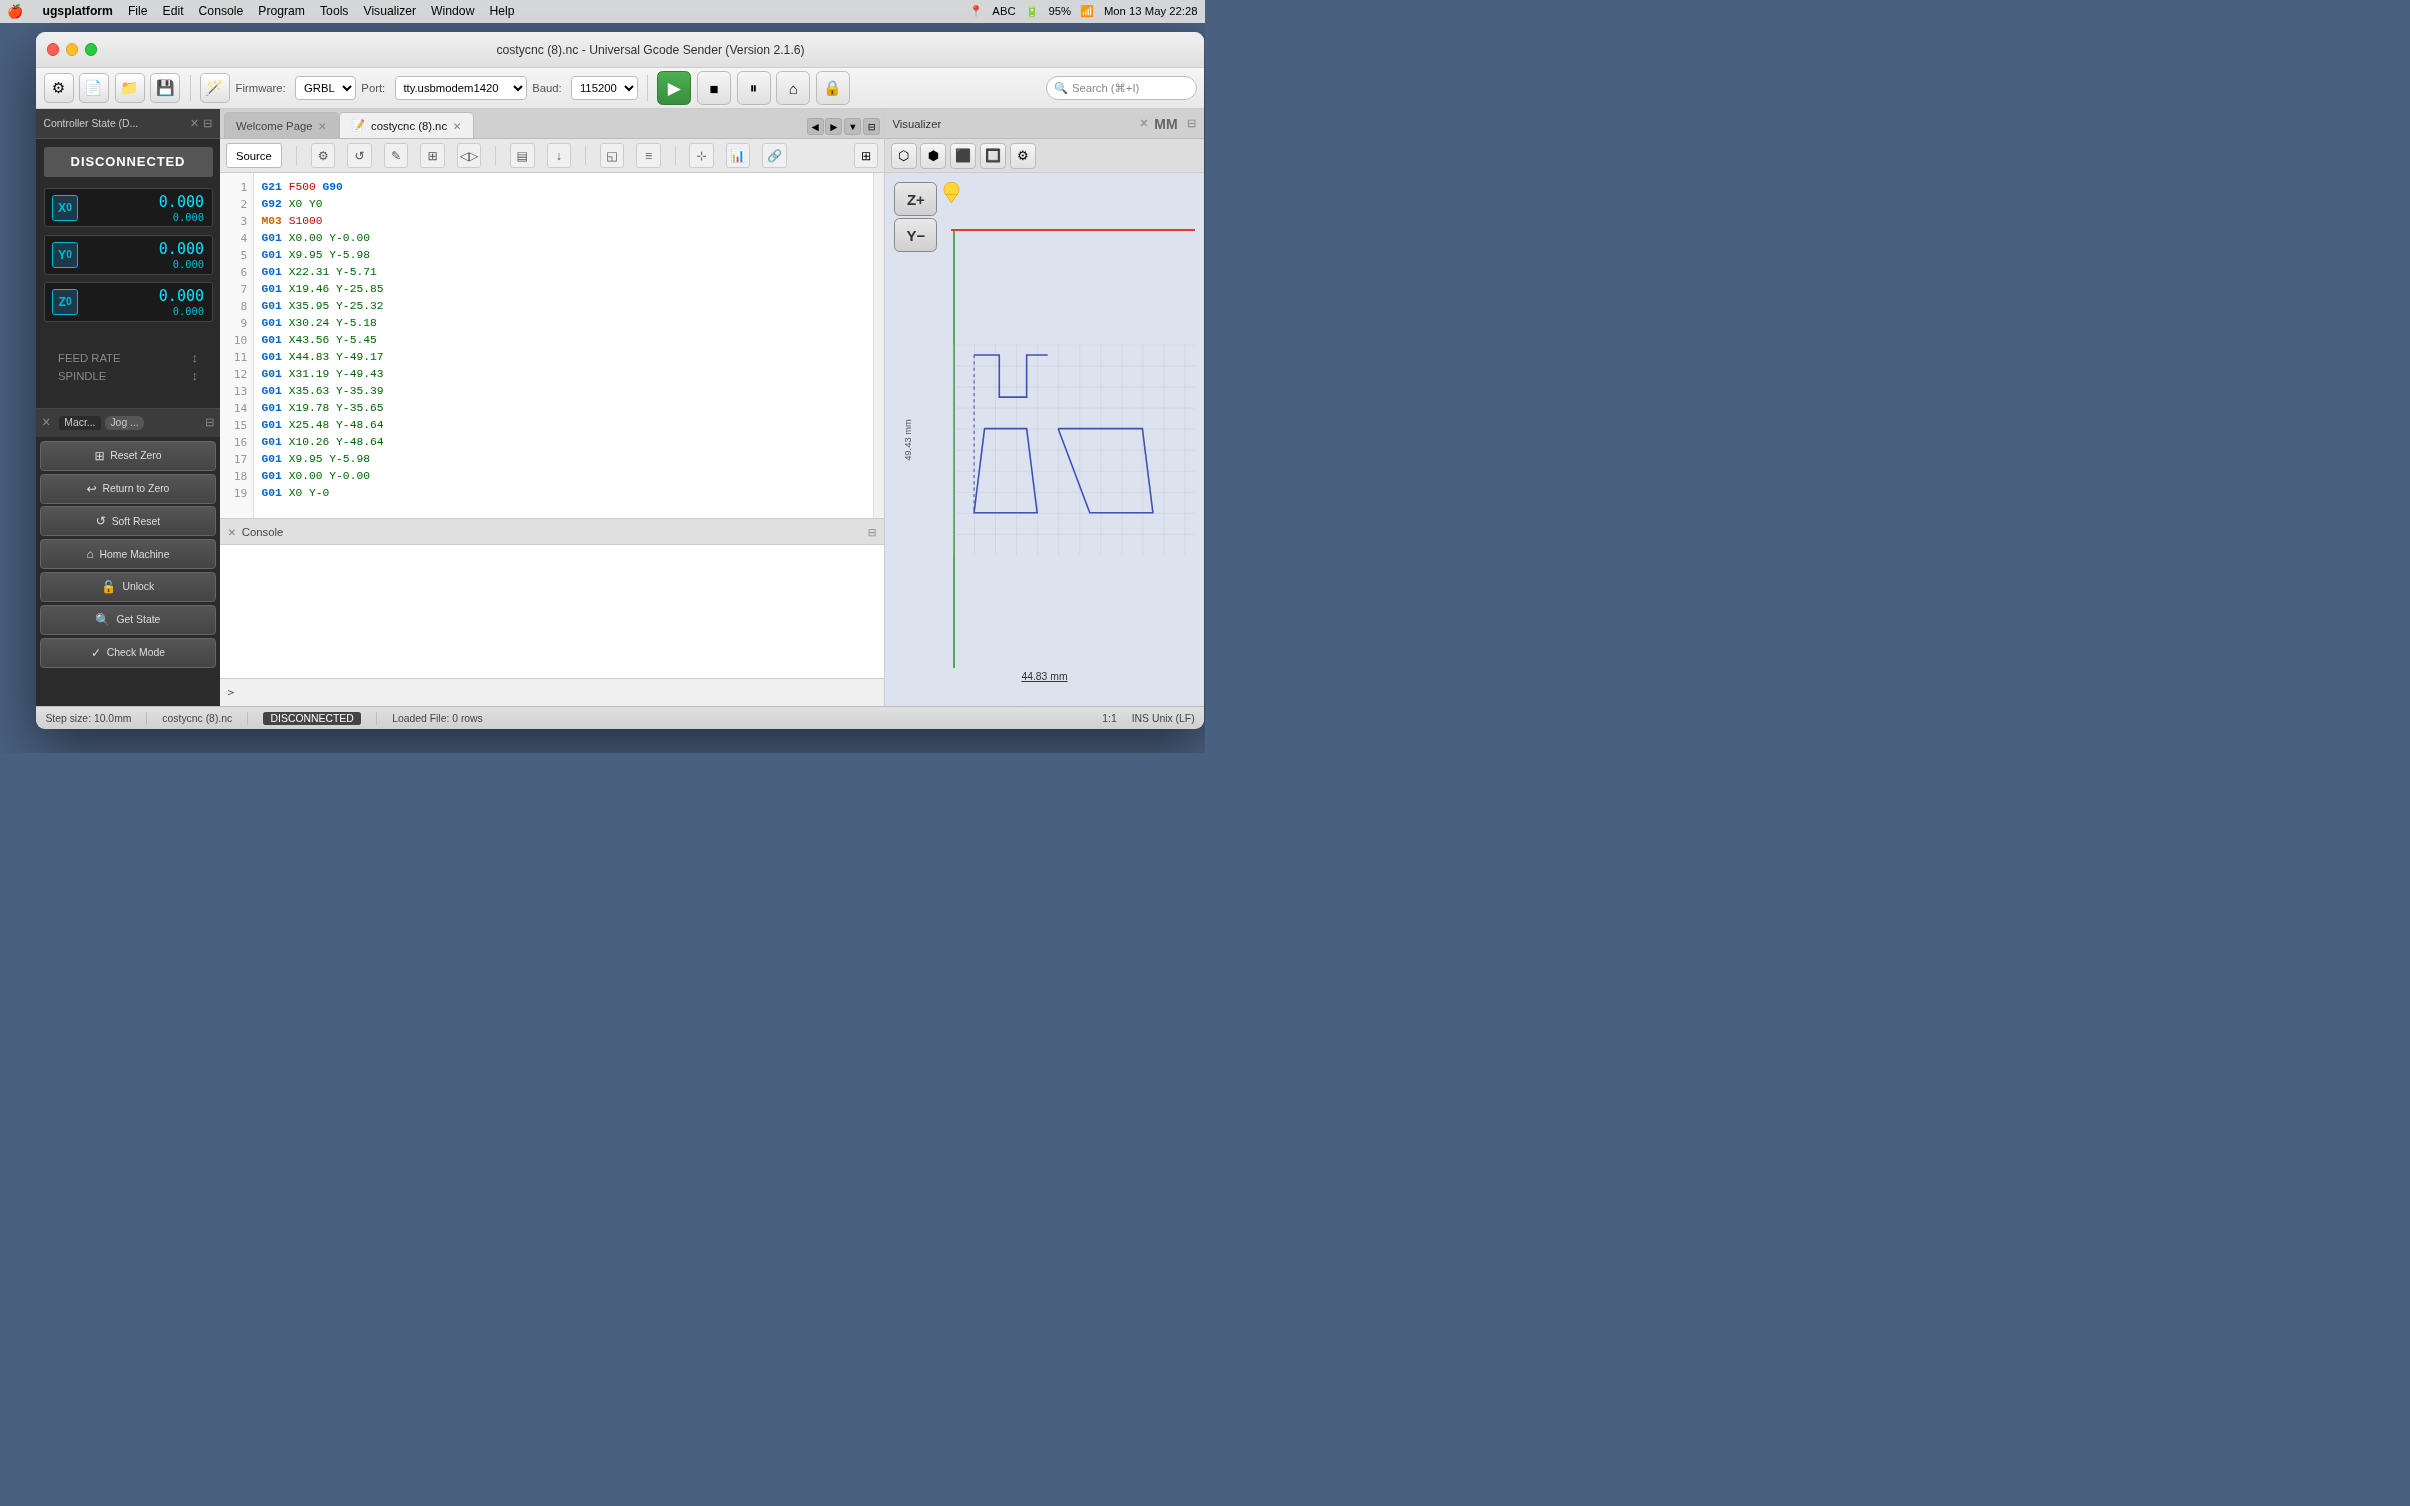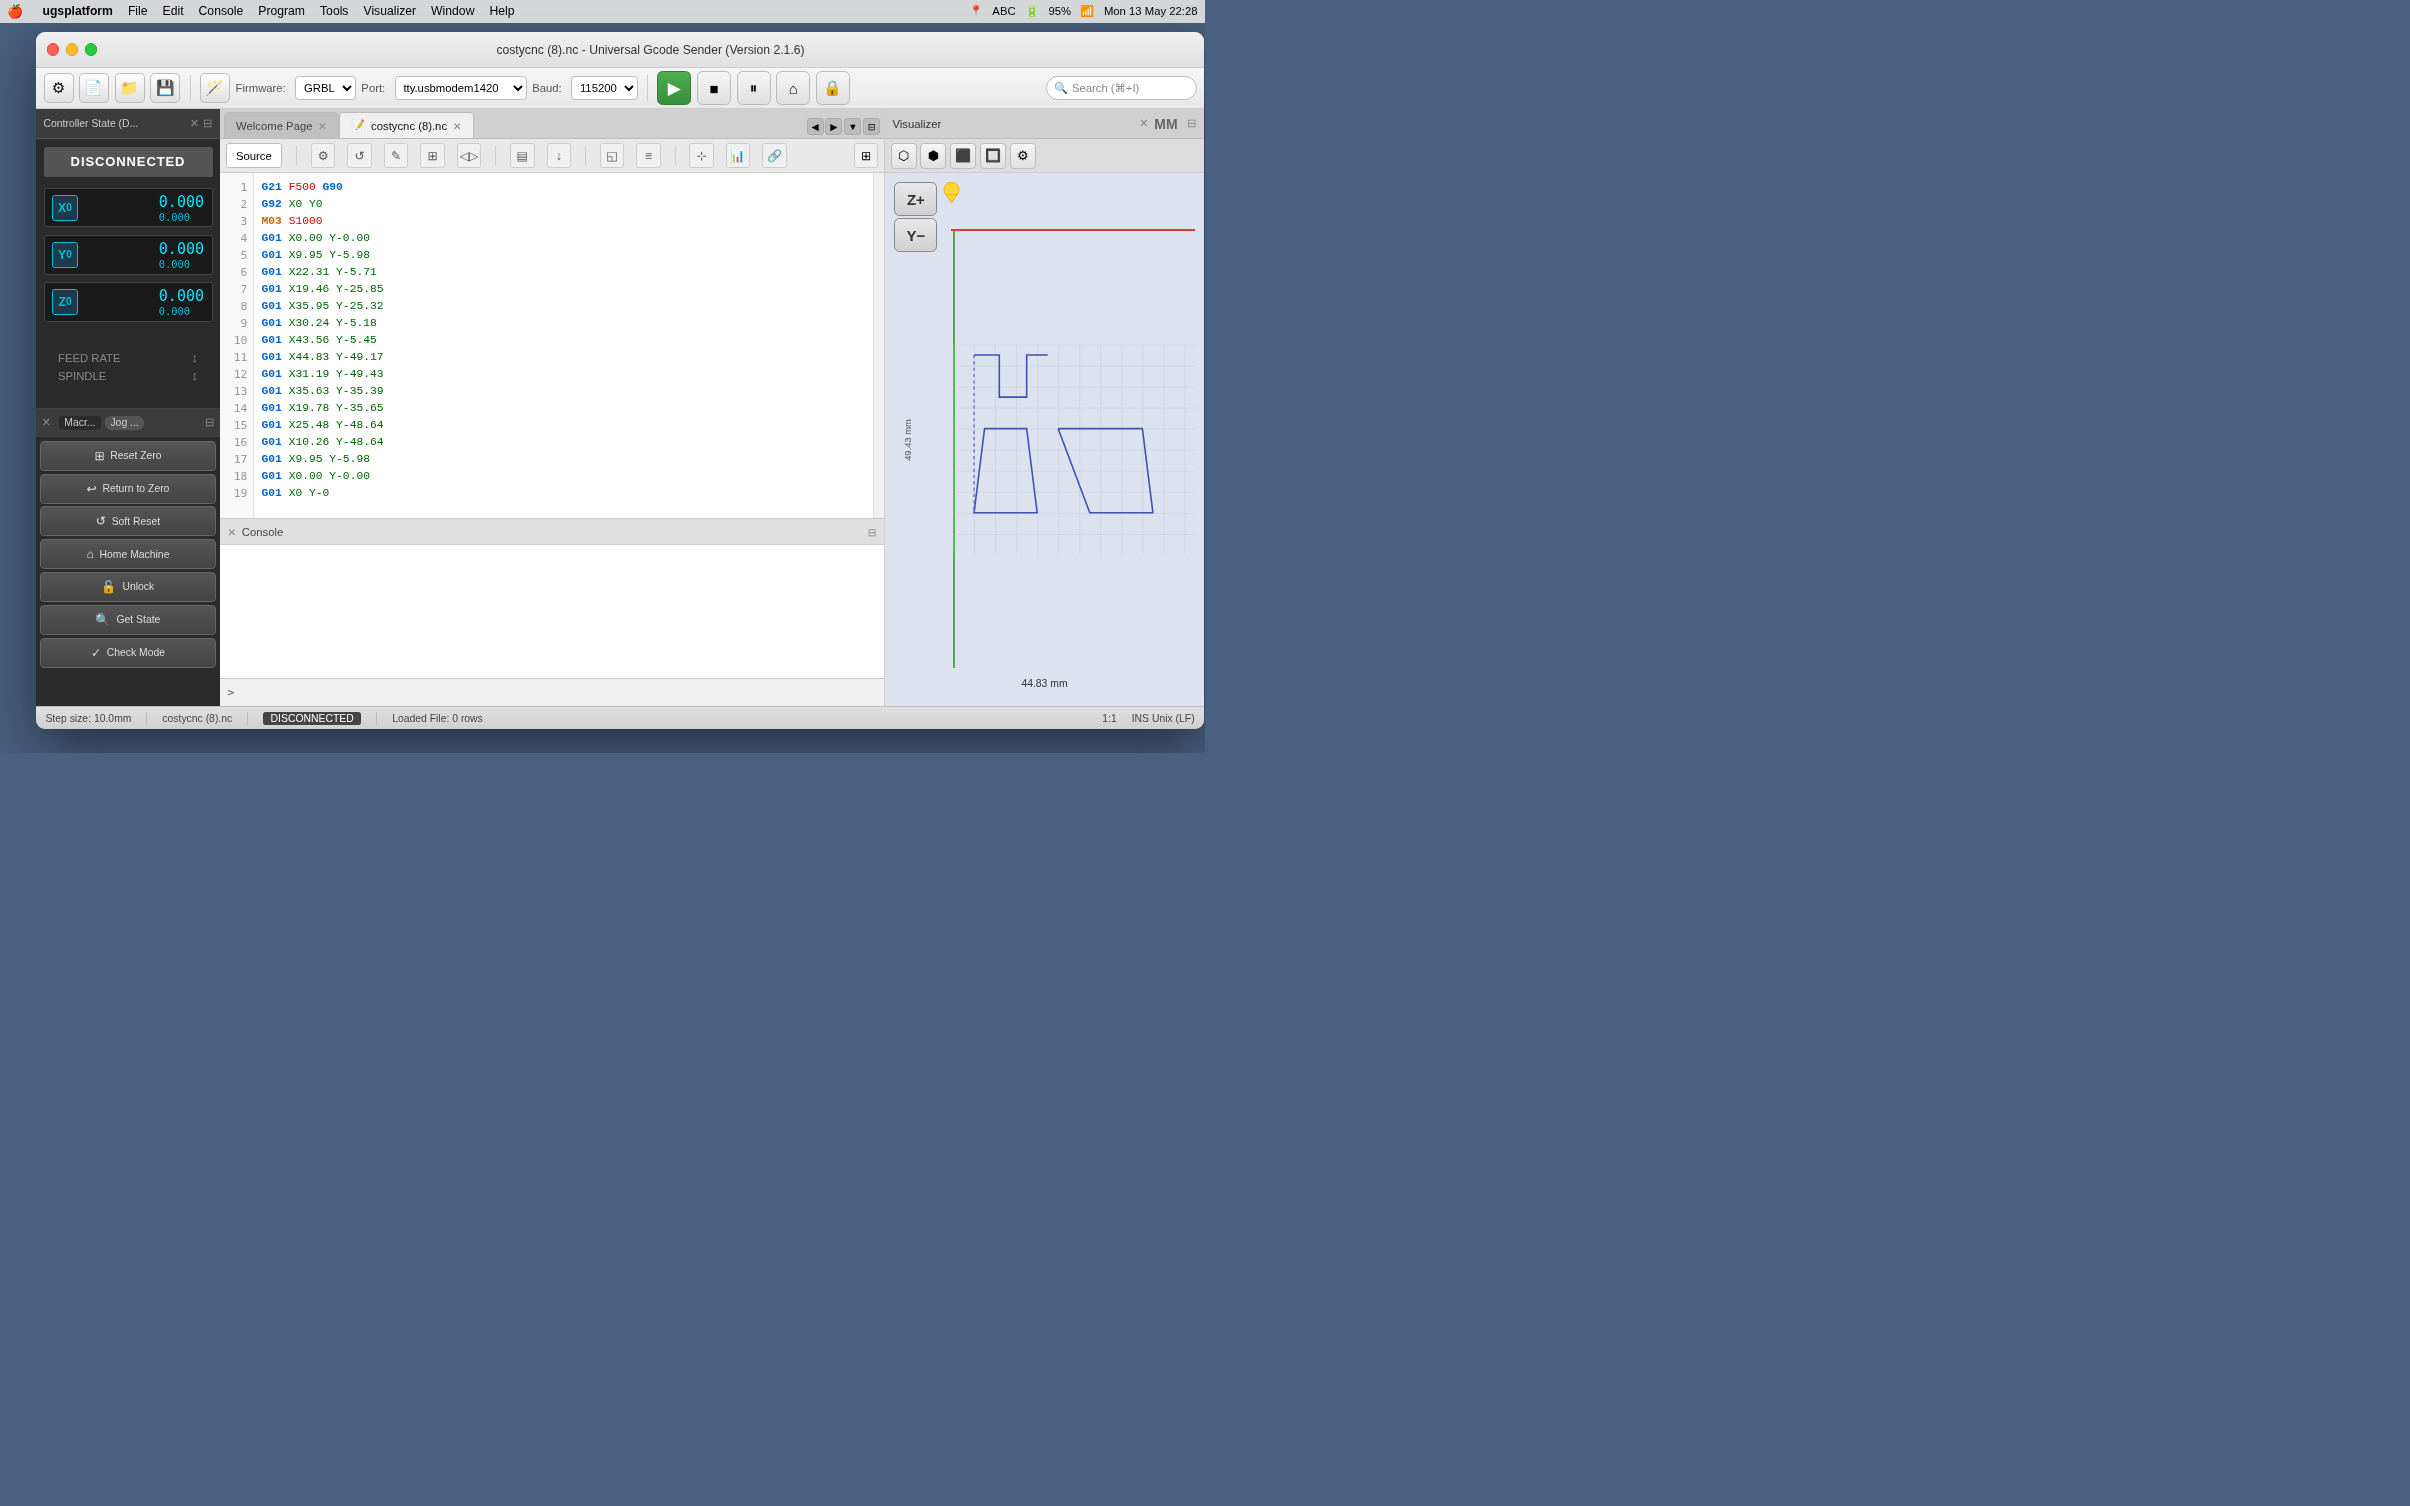--- a/index.html
+++ b/index.html
@@ -236,21 +236,21 @@
       background: #1e3a4a;
       border: 0.9px solid #00bcd4;
       width: 26px;
       height: 26px;
       display: flex;
       align-items: center;
       justify-content: center;
       border-radius: 2.8px;
     }
     .axis-values {
-      text-align: left;
+      text-align: right;
     }
     .axis-value-main {
       color: #00e5ff;
       font-size: 15px;
       font-family: monospace;
     }
     .axis-value-sub {
       color: #00bcd4;
       font-size: 10.4px;
       font-family: monospace;
@@ -628,25 +628,26 @@
       position: absolute;
       top: 58px;
       left: 68px;
       width: 1.9px;
       bottom: 38px;
       background: #4caf50;
     }
 
     .vis-dimension-label {
       position: absolute;
-      bottom: 17px;
+      bottom: 24px;
       left: 50%;
       transform: translateX(-50%);
       font-size: 10.4px;
       color: #333;
+      text-decoration: underline;
     }
     .vis-y-label {
       position: absolute;
       top: 50%;
       left: 3.8px;
       transform: translateY(-50%) rotate(-90deg);
       font-size: 10.4px;
       color: #333;
     }
 

